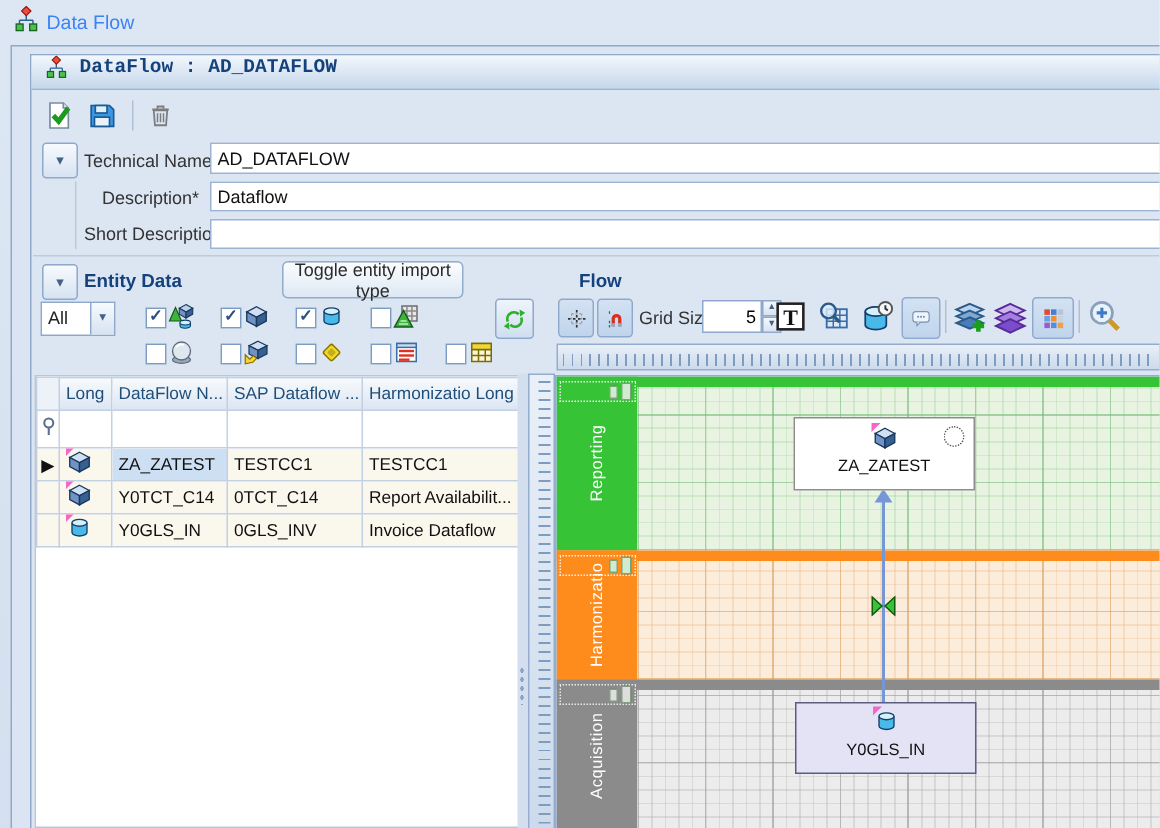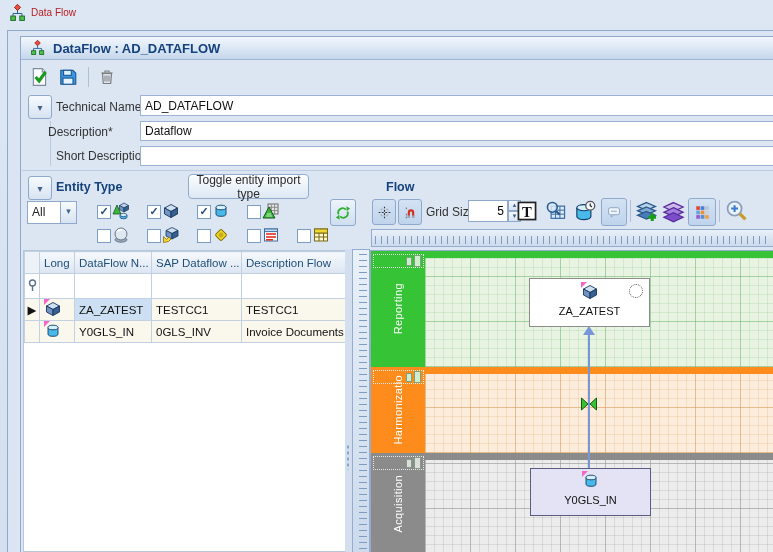--- a/index.html
+++ b/index.html
@@ -7,21 +7,21 @@
     width:773px;height:552px;position:relative;overflow:hidden;
     background:linear-gradient(#dde7f4,#d4e0ef);
     font-family:"Liberation Sans", sans-serif;font-size:12px;color:#222;
   }
   .abs{position:absolute;}
   .bold-blue{font-weight:bold;color:#15427c;}
   .panel-box{border:1px solid #8fa9cb;background:#dae4f2;}
   .win-header{
     background:linear-gradient(#f2f7fc,#c5d7ec);
     border-bottom:1px solid #9fb6d6;
-    display:flex;align-items:center;gap:7px;padding-left:9px;
+    display:flex;align-items:flex-start;gap:7px;padding-left:9px;font-family:Liberation Mono, monospace;
   }
   .field-label{color:#333;}
   .tinput{
     position:absolute;border:1px solid #9cb3d2;background:#fff;color:#111;
     font-family:"Liberation Sans",sans-serif;font-size:12px;padding:0 4px;outline:none;
   }
   .drop-btn{
     position:absolute;width:22px;height:22px;border:1px solid #8ea9cc;border-radius:3px;
     background:linear-gradient(#f6fafd,#d7e3f1);color:#44618a;font-size:10px;
     display:flex;align-items:center;justify-content:center;cursor:pointer;
@@ -115,21 +115,21 @@
 <body>
 
 <span class="abs icon16" style="left:9px;top:4px;">
     <svg viewBox="0 0 18 18" xmlns="http://www.w3.org/2000/svg">
       <path d="M8.5 6 v3.5 M4 9.5 h9 M4 9.5 v2.5 M13 9.5 v2.5" stroke="#2a6496" fill="none"></path>
       <rect x="6.3" y="1.2" width="4.4" height="4.4" transform="rotate(45 8.5 3.4)" fill="#ef4b3a" stroke="#8a1810" stroke-width="0.8"></rect>
       <rect x="1.8" y="12" width="4.6" height="4.4" fill="#4cc24c" stroke="#15651f" stroke-width="0.9"></rect>
       <rect x="10.8" y="12" width="4.6" height="4.4" fill="#4cc24c" stroke="#15651f" stroke-width="0.9"></rect>
     </svg>
   </span>
-<span class="abs" style="left:31px;top:7px;color:#b91c1c;font-size:10px;">Data Flow</span>
+<span class="abs" style="left:31px;top:7px;color:#3b82f6;font-size:13px;">Data Flow</span>
 
 <div class="abs panel-box" style="left:7px;top:30px;right:-2px;bottom:-2px;"></div>
 <div class="abs panel-box" style="left:20px;top:36px;right:-2px;bottom:-2px;background:#dce6f3;"></div>
 
 <div class="abs win-header" style="left:21px;top:37px;right:-1px;height:22px;">
   <span class="icon16" style="position:static;width:16px;height:16px;">
       <svg viewBox="0 0 18 18" xmlns="http://www.w3.org/2000/svg">
         <path d="M8.5 6 v3.5 M4 9.5 h9 M4 9.5 v2.5 M13 9.5 v2.5" stroke="#2a6496" fill="none"></path>
         <rect x="6.3" y="1.2" width="4.4" height="4.4" transform="rotate(45 8.5 3.4)" fill="#ef4b3a" stroke="#8a1810" stroke-width="0.8"></rect>
         <rect x="1.8" y="12" width="4.6" height="4.4" fill="#4cc24c" stroke="#15651f" stroke-width="0.9"></rect>
@@ -163,30 +163,30 @@
       <line x1="9" y1="7.5" x2="9" y2="13.5" stroke="#7d7d7d"></line>
       <line x1="11" y1="7.5" x2="11" y2="13.5" stroke="#7d7d7d"></line>
     </svg>
   </span>
 
 <div class="drop-btn" style="left:28px;top:95px;">▾</div>
 <span class="abs field-label" style="left:56px;top:100px;">Technical Name*</span>
 <input class="tinput" style="left: 140px; top: 95px; right: -2px; height: 19px;" value="AD_DATAFLOW">
 
 <div class="abs" style="left:50px;top:121px;width:1px;height:45px;background:#b9c9de;"></div>
-<span class="abs field-label" style="left:48px;top:125px;">Description*</span>
+<span class="abs field-label" style="left:68px;top:125px;">Description*</span>
 <input class="tinput" style="left: 140px; top: 121px; right: -2px; height: 18px;" value="Dataflow">
 
 <span class="abs field-label" style="left:56px;top:149px;">Short Description</span>
 <input class="tinput" style="left: 140px; top: 146px; right: -2px; height: 18px;" value="">
 
 <div class="abs" style="left:22px;top:170px;right:0;height:1px;background:#bccbdf;"></div>
 
 <div class="drop-btn" style="left:28px;top:176px;">▾</div>
-<span class="abs bold-blue" style="left:56px;top:180px;font-size:12.5px;">Entity Type</span>
+<span class="abs bold-blue" style="left:56px;top:180px;font-size:12.5px;">Entity Data</span>
 <button class="push-btn abs" style="left:188px;top:174px;width:121px;height:25px;">Toggle entity import type</button>
 <span class="abs bold-blue" style="left:358px;top:180px;font-size:12.5px;padding-left:28px;">Flow</span>
 
 <div class="abs" style="left:27px;top:201px;width:48px;height:21px;border:1px solid #8ea9cc;background:#fff;display:flex;">
   <span style="flex:1;padding:3px 0 0 4px;">All</span>
   <span style="width:15px;background:linear-gradient(#f6fafd,#d7e3f1);border-left:1px solid #8ea9cc;color:#44618a;font-size:9px;text-align:center;line-height:19px;">▾</span>
 </div>
 
 <span class="cb" style="left:97px;top:205px;" data-checked="true"></span>
 <span class="abs icon16" style="left:112px;top:202px;">
@@ -285,21 +285,21 @@
         <col style="width:77px">
         <col style="width:90px">
         <col style="width:105px">
       </colgroup>
   <tbody>
         <tr>
     <th class="ind"></th>
     <th>Long</th>
     <th>DataFlow N...</th>
     <th>SAP Dataflow ...</th>
-    <th>Description Flow</th>
+    <th>Harmonizatio Long</th>
   </tr>
   <tr class="filter-row">
     <td class="ind"><svg width="9" height="13" viewBox="0 0 9 13">
               <circle cx="4.5" cy="4" r="3" fill="none" stroke="#5a718f" stroke-width="1.4"></circle>
               <line x1="4.5" y1="7" x2="4.5" y2="12" stroke="#5a718f" stroke-width="1.4"></line>
             </svg></td>
     <td></td>
     <td></td>
     <td></td>
     <td></td>
@@ -311,26 +311,37 @@
                 <polygon points="2.5,6 9,9.5 9,15.5 2.5,12" fill="#6f94c4" stroke="#18365c" stroke-width="0.9"></polygon>
                 <polygon points="15.5,6 9,9.5 9,15.5 15.5,12" fill="#35608f" stroke="#18365c" stroke-width="0.9"></polygon>
               </svg></span></td>
     <td class="sel">ZA_ZATEST</td>
     <td>TESTCC1</td>
     <td>TESTCC1</td>
   </tr>
   <tr class="data-row">
     <td class="ind"></td>
     <td><span class="flagged"><svg viewBox="0 0 18 18" xmlns="http://www.w3.org/2000/svg">
+                <polygon points="9,2.5 15.5,6 9,9.5 2.5,6" fill="#cfe0f2" stroke="#18365c" stroke-width="0.9"></polygon>
+                <polygon points="2.5,6 9,9.5 9,15.5 2.5,12" fill="#6f94c4" stroke="#18365c" stroke-width="0.9"></polygon>
+                <polygon points="15.5,6 9,9.5 9,15.5 15.5,12" fill="#35608f" stroke="#18365c" stroke-width="0.9"></polygon>
+              </svg></span></td>
+    <td>Y0TCT_C14</td>
+    <td>0TCT_C14</td>
+    <td>Report Availabilit...</td>
+  </tr>
+  <tr class="data-row">
+    <td class="ind"></td>
+    <td><span class="flagged"><svg viewBox="0 0 18 18" xmlns="http://www.w3.org/2000/svg">
                 <path d="M4 5.5 V12 a5 2.3 0 0 0 10 0 V5.5" fill="#49b9ea" stroke="#123f68" stroke-width="0.9"></path>
                 <ellipse cx="9" cy="5.5" rx="5" ry="2.3" fill="#d3f0fb" stroke="#123f68" stroke-width="0.9"></ellipse>
               </svg></span></td>
     <td>Y0GLS_IN</td>
     <td>0GLS_INV</td>
-    <td>Invoice Documents</td>
+    <td>Invoice Dataflow</td>
   </tr>
 </tbody>
     </table>
 </div>
 
 <div class="tbtn abs lit" style="left:372px;top:199px;width:22px;height:24px;">
     <span class="icon16" style="position:static;width:15px;height:15px;">
       <svg viewBox="0 0 18 18" xmlns="http://www.w3.org/2000/svg">
         <path d="M9 2 V16 M2 9 H16" stroke="#333" stroke-width="1.4" stroke-dasharray="2 2"></path>
         <path d="M5 5 h8 M5 13 h8 M5 5 v8 M13 5 v8" stroke="#888" stroke-width="0.8" stroke-dasharray="1.5 1.5"></path>

